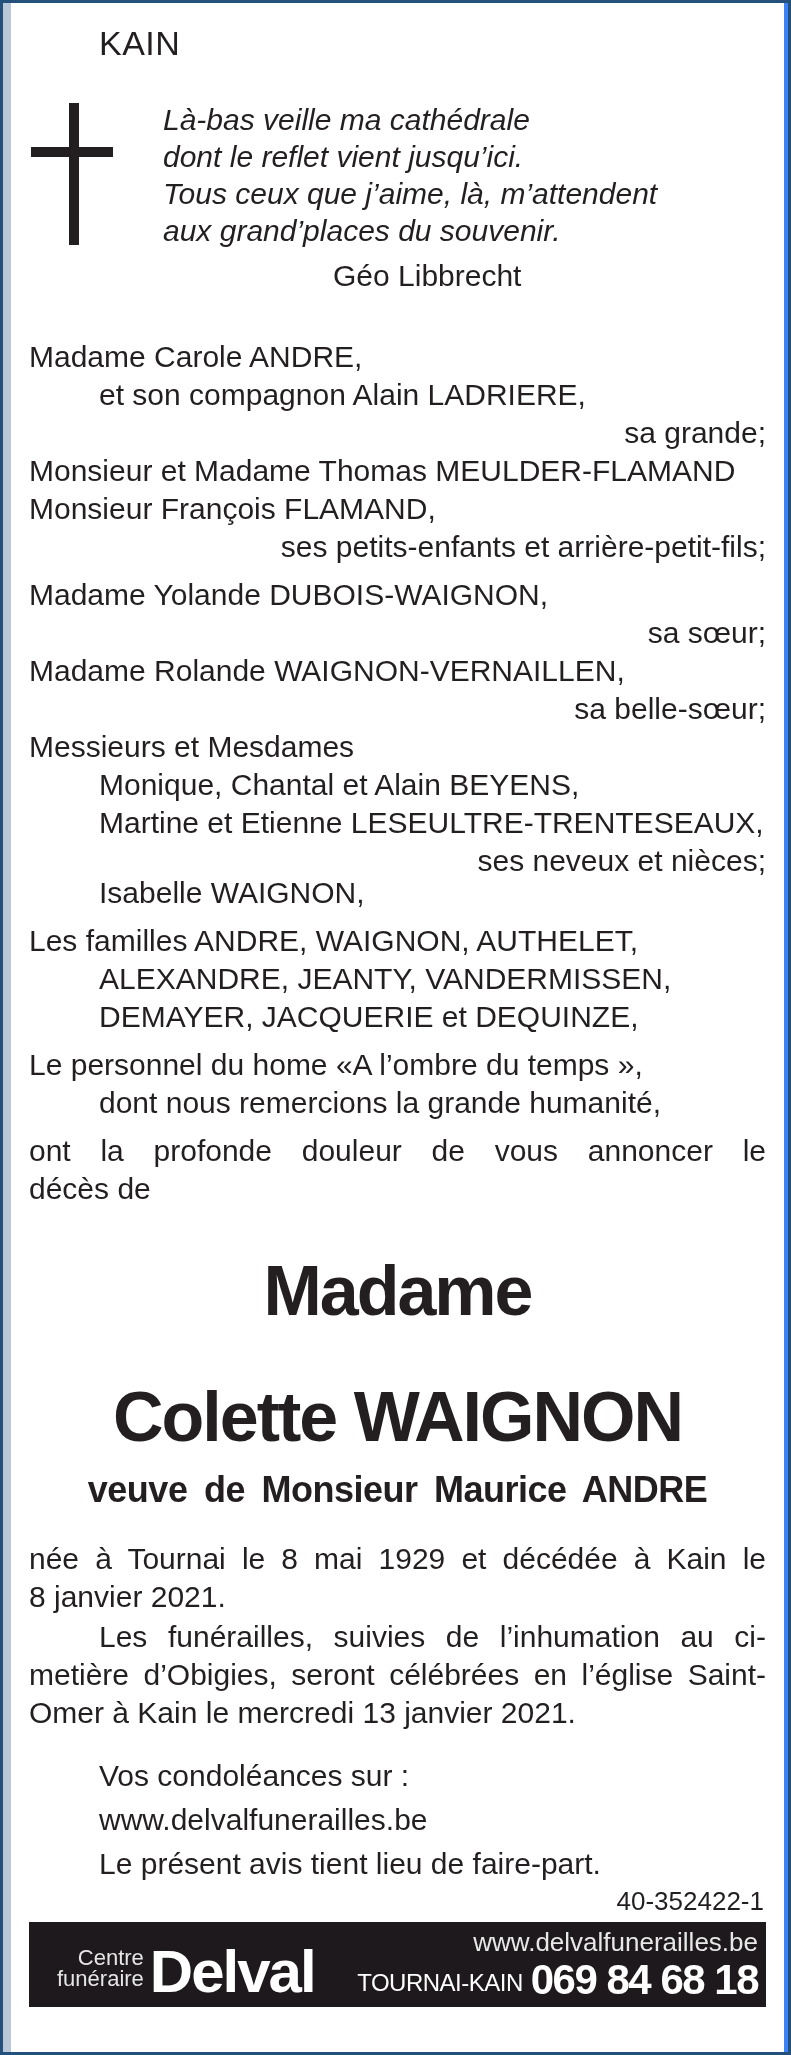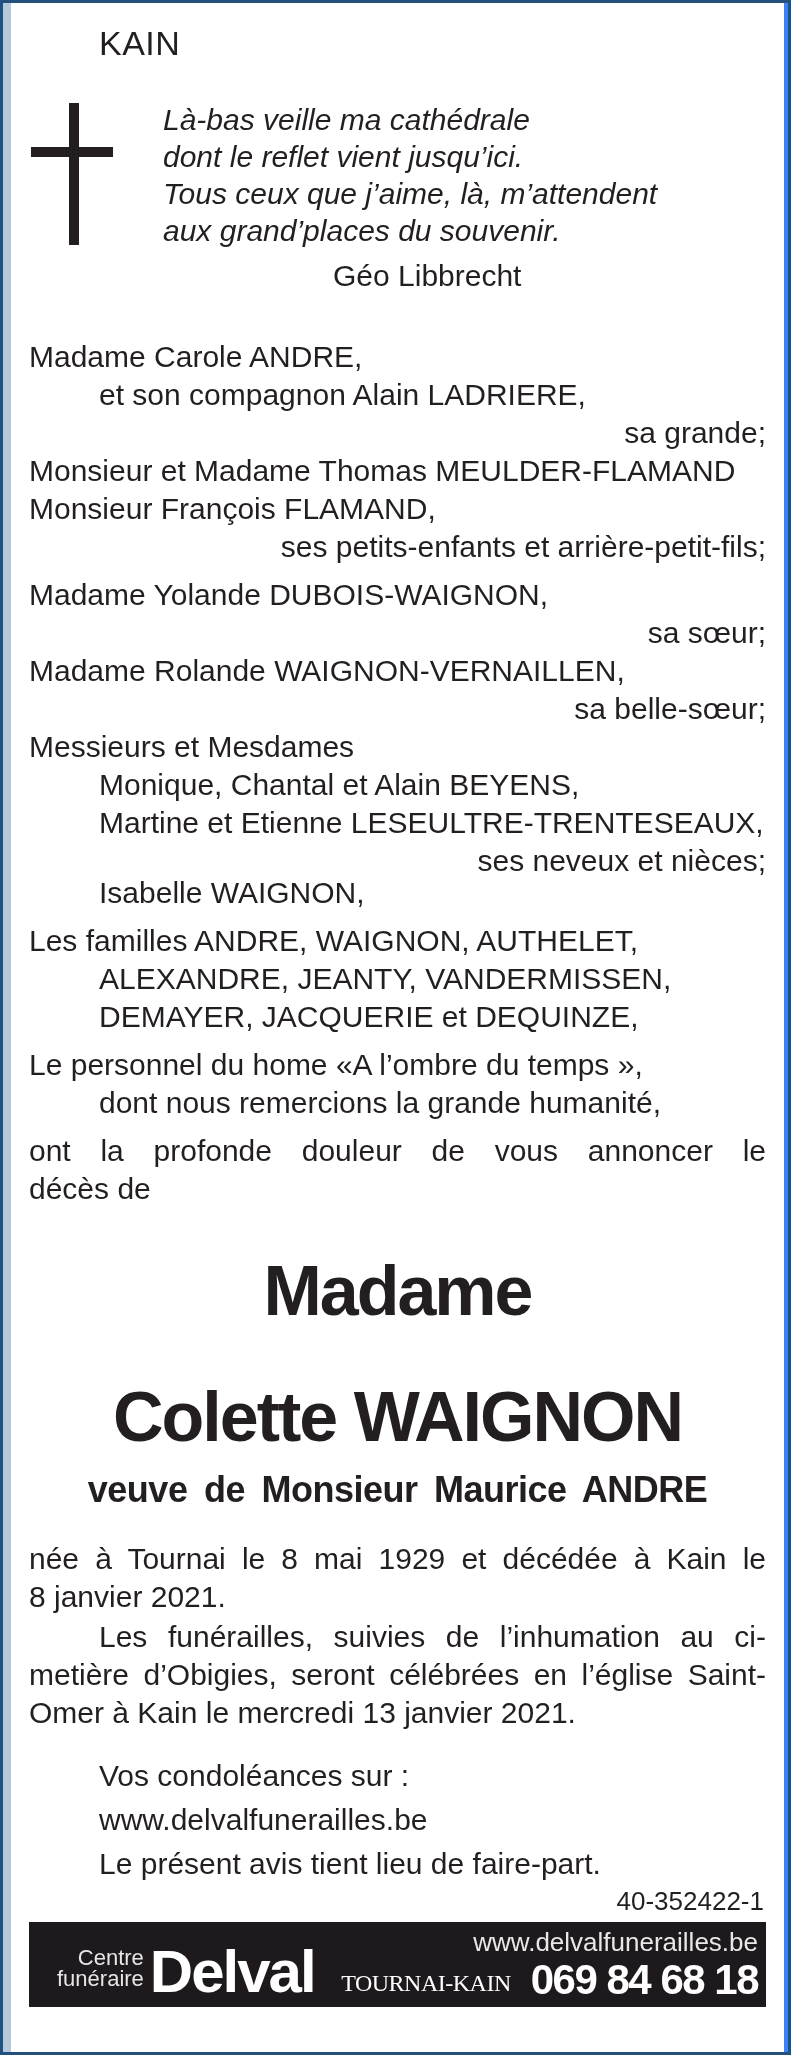--- a/index.html
+++ b/index.html
@@ -53,21 +53,21 @@
     background:#1d191c;color:#ffffff;
     display:flex;justify-content:space-between;
     padding:0 8px 0 28px;
   }
   .banner-left{display:flex;align-items:flex-end;padding-bottom:8px;}
   .brand-prefix{text-align:right;font-size:22px;line-height:21px;color:#e6e6e6;margin:0 6px 10px 0;}
   .brand{font-size:60px;line-height:54px;font-weight:bold;letter-spacing:-2px;}
   .banner-right{display:flex;flex-direction:column;align-items:flex-end;justify-content:space-between;padding:6px 0 8px;}
   .banner-site{font-size:26px;line-height:28px;color:#e8e8e8;}
   .phone-row{display:flex;align-items:flex-end;}
-  .banner-city{font-size:24px;line-height:32px;margin-right:20px;letter-spacing:-.5px;font-family:Liberation Serif, serif;}
+  .banner-city{font-size:24px;line-height:32px;margin-right:8px;letter-spacing:-.5px;}
   .banner-phone{font-size:42px;line-height:38px;font-weight:bold;letter-spacing:-1.5px;}
 </style>
 </head>
 <body>
 
 <div class="card">
   <div class="inner">
 
     <div class="place">KAIN</div>
 

